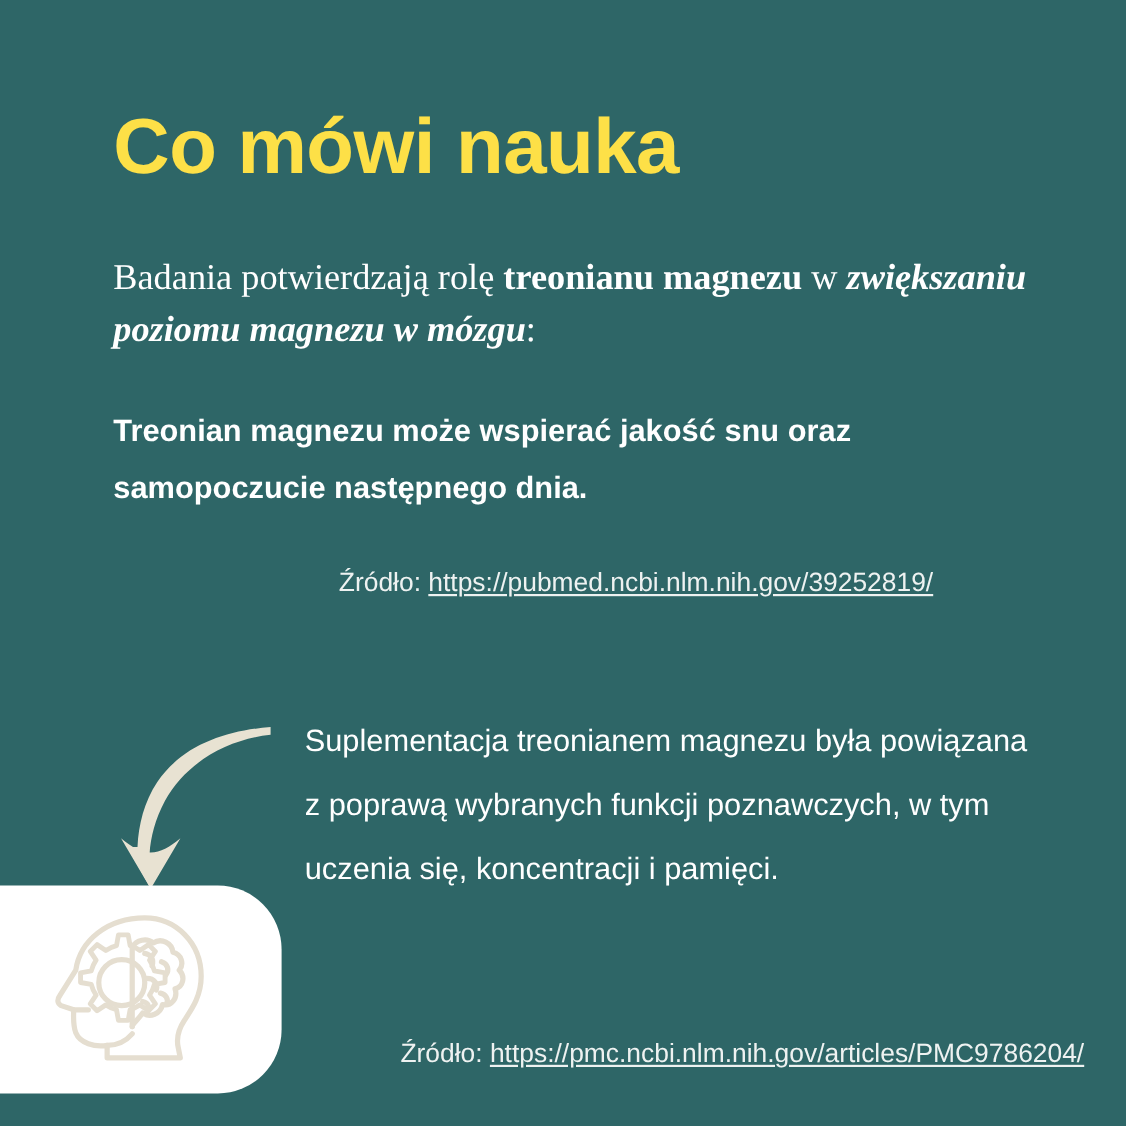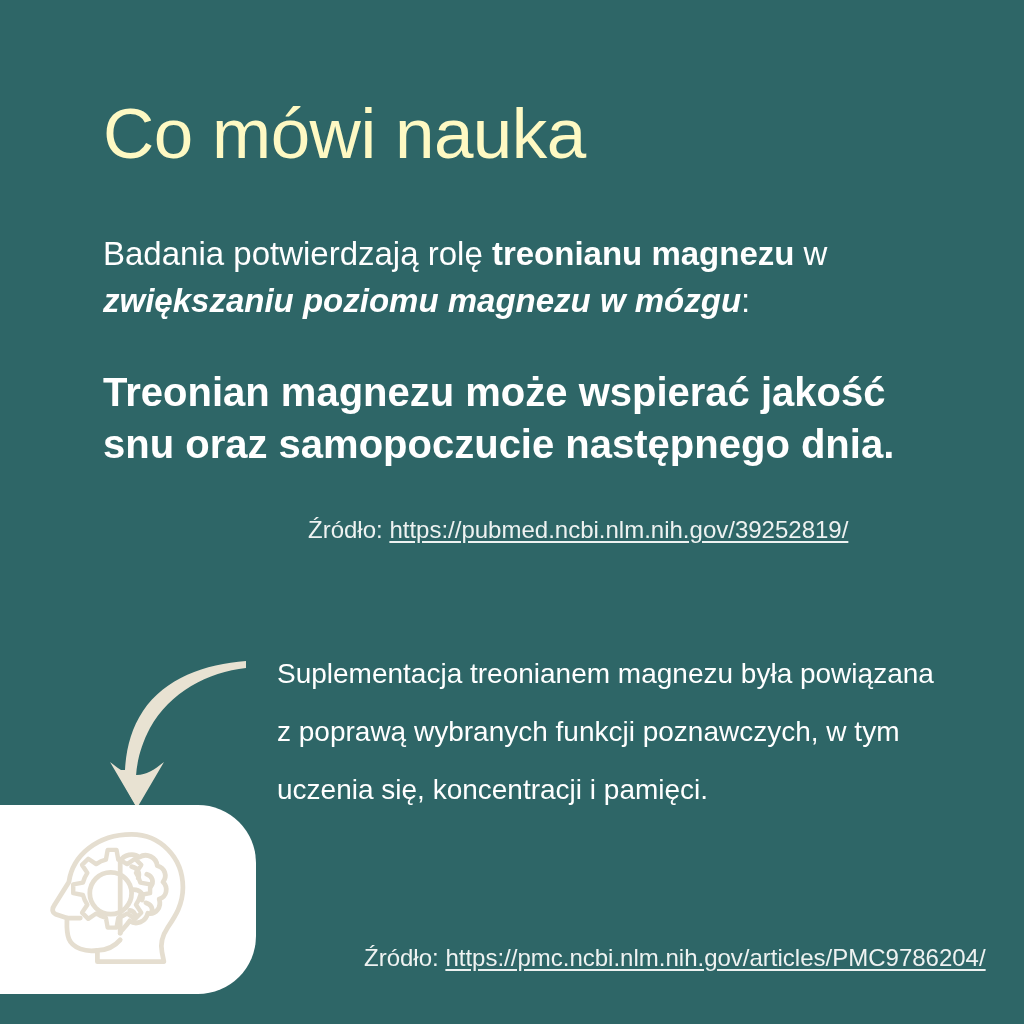--- a/index.html
+++ b/index.html
@@ -23,53 +23,54 @@
     overflow: hidden;
   }
 
   
   .title {
     position: absolute;
     left: 103px;
     top: 98px;
     width: 820px;
     font-size: 71px;
-    font-weight: 400;
+    font-weight: 700;
     letter-spacing: -0.5px;
     line-height: 1.02;
-    color: #fef9c3;
+    color: #fde047;
     white-space: nowrap;
   }
 
   
   .intro {
     position: absolute;
     left: 103px;
     top: 230px;
     width: 860px;
     font-size: 33px;
     font-weight: 300;
     line-height: 47px;
     color: #ffffff;
+    font-family: Liberation Serif, serif;
   }
   .intro b {
     font-weight: 700;
   }
   .intro i {
     font-weight: 700;
     font-style: italic;
   }
 
   
   .claim-one {
     position: absolute;
     left: 103px;
     top: 366px;
     width: 800px;
-    font-size: 40px;
+    font-size: 28px;
     font-weight: 700;
     line-height: 52px;
     color: #ffffff;
   }
 
   
   .source {
     position: absolute;
     font-size: 24px;
     font-weight: 300;

